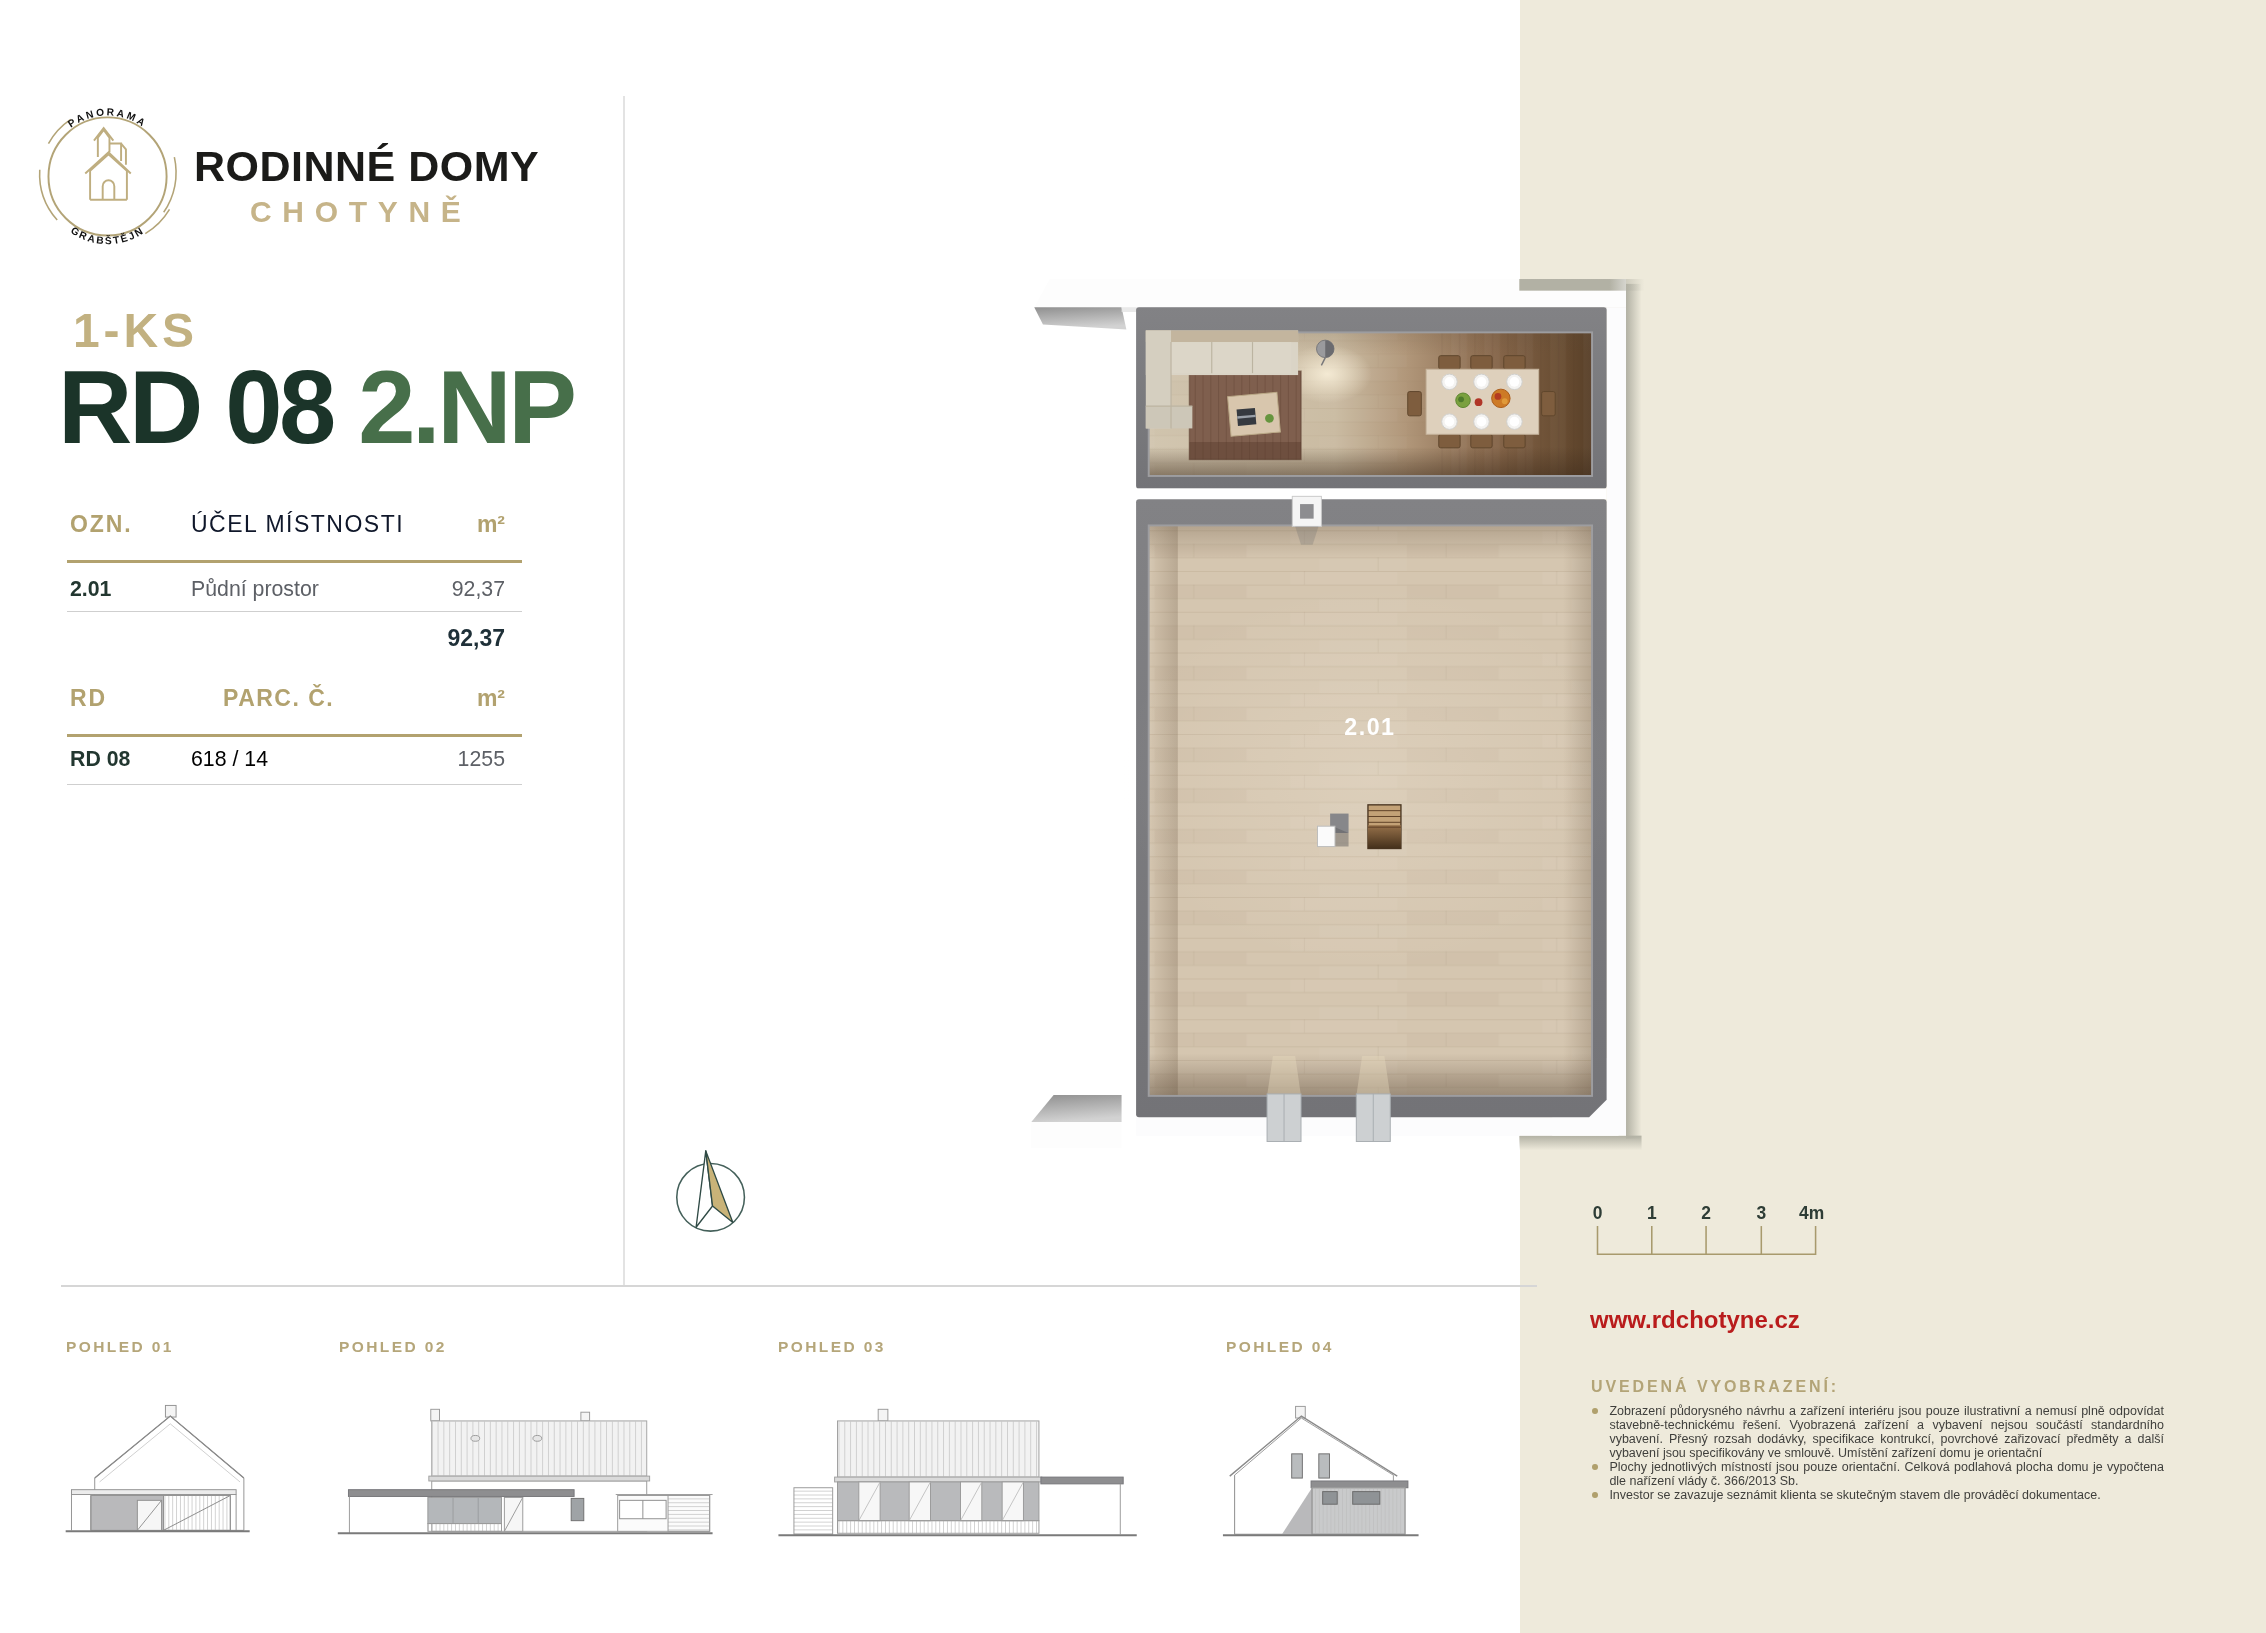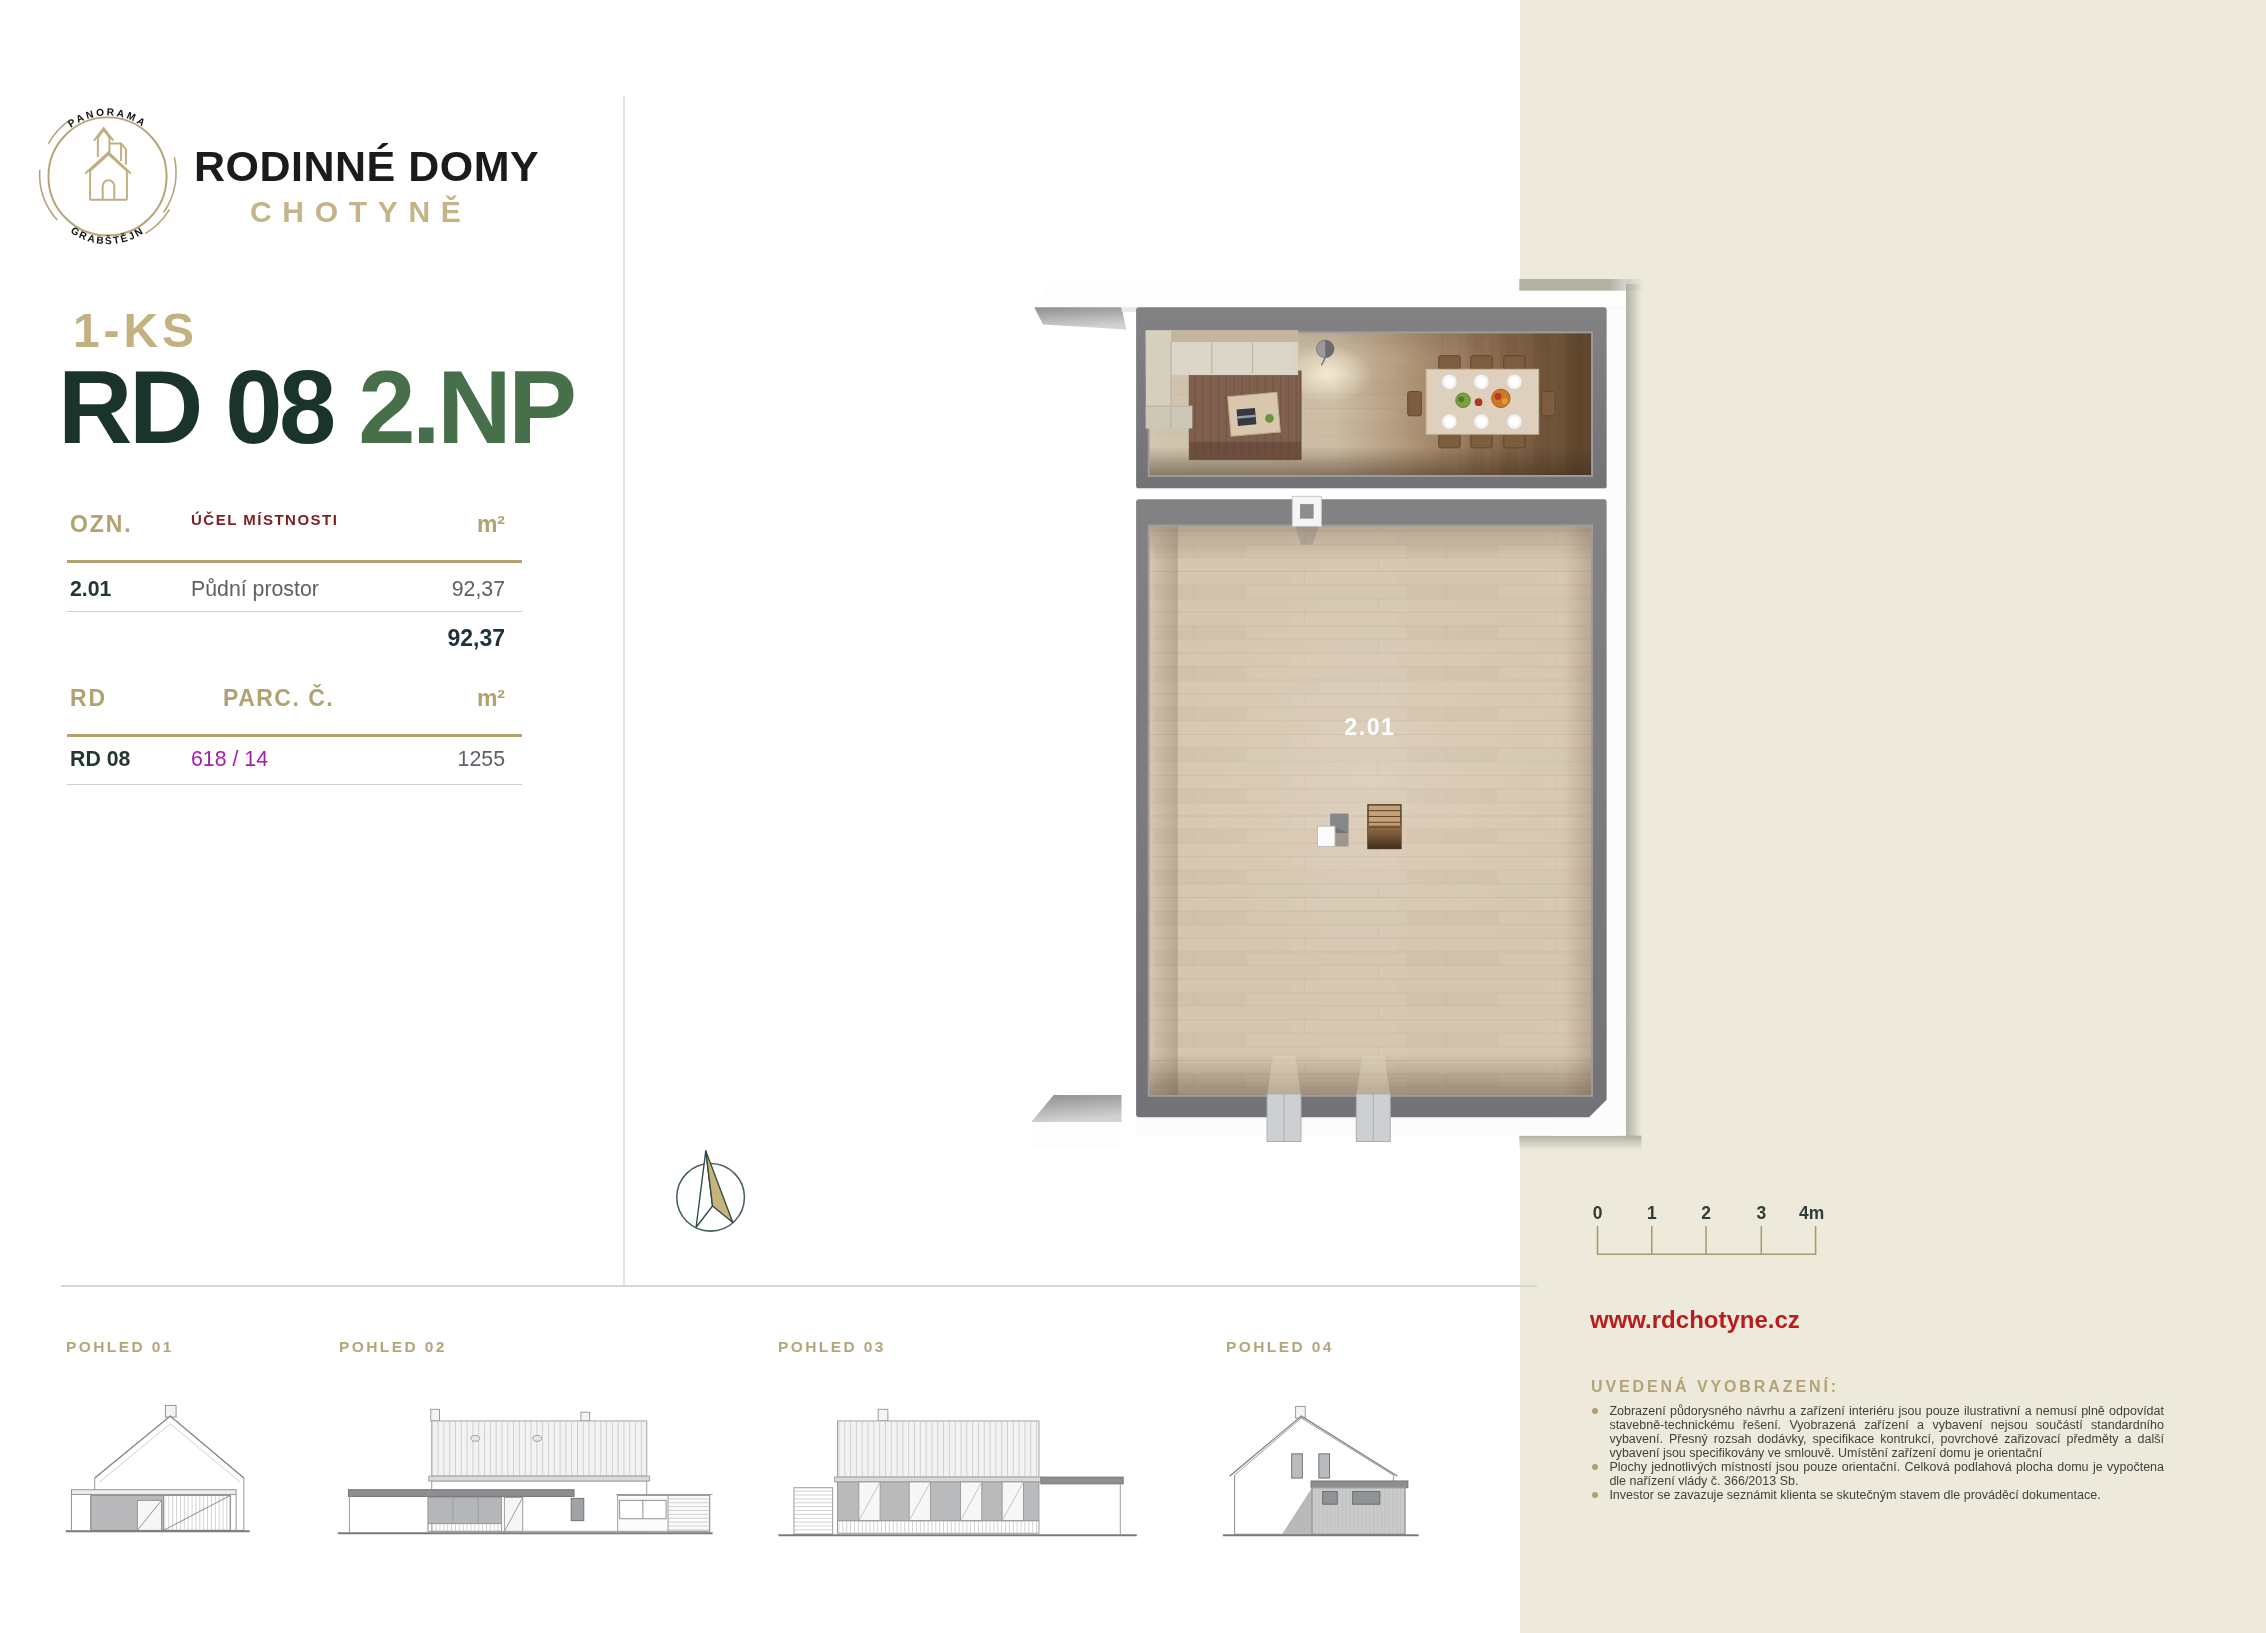--- a/index.html
+++ b/index.html
@@ -50,41 +50,41 @@
 
 <div class="abs" style="left:194px;top:142px;width:408px;font-size:43px;font-weight:bold;letter-spacing:0.5px;color:#1b1b19;white-space:nowrap;">RODINNÉ DOMY</div>
 
 <div class="abs" style="left:250px;top:195px;width:408px;font-size:30px;font-weight:bold;letter-spacing:10.7px;color:#c6b489;white-space:nowrap;">CHOTYNĚ</div>
 
 <div class="abs" style="left:73px;top:303px;font-size:48px;font-weight:bold;letter-spacing:3.9px;color:#c2b181;white-space:nowrap;">1-KS</div>
 
 <div class="abs" style="left:58px;top:349px;white-space:nowrap;font-weight:bold;font-size:103px;letter-spacing:-3.4px;color:#1b3429;">RD 08&nbsp;<span style="color:#476f4a;">2.NP</span></div>
 
 <div class="abs" style="left:70px;top:511px;font-size:23px;font-weight:bold;letter-spacing:1.9px;color:#b2a26f;">OZN.</div>
-<div class="abs" style="left:191px;top:511px;font-size:15px;font-weight:bold;letter-spacing:1.5px;color:#7f1d1d;">ÚČEL MÍSTNOSTI</div>
+<div class="abs" style="left:191px;top:511px;font-size:23px;font-weight:normal;letter-spacing:1.5px;color:#0f172a;">ÚČEL MÍSTNOSTI</div>
 <div class="abs" style="left:408px;top:511px;width:97px;text-align:right;font-size:23px;font-weight:bold;color:#b2a26f;">m²</div>
 
 <div class="abs" style="left:67px;top:560px;width:455px;height:2.9px;background:#b2a26f;"></div>
 
 <div class="abs" style="left:70px;top:577px;font-size:21.3px;font-weight:bold;color:#223730;">2.01</div>
 <div class="abs" style="left:191px;top:577px;font-size:21.3px;color:#5d6066;">Půdní prostor</div>
 <div class="abs" style="left:408px;top:577px;width:97px;text-align:right;font-size:21.3px;color:#5d6066;">92,37</div>
 
 <div class="abs" style="left:67px;top:611px;width:455px;height:1px;background:#cfcfcf;"></div>
 
 <div class="abs" style="left:408px;top:625px;width:97px;text-align:right;font-size:23px;font-weight:bold;color:#1f3038;">92,37</div>
 
 <div class="abs" style="left:70px;top:685px;font-size:23px;font-weight:bold;letter-spacing:1.9px;color:#b2a26f;">RD</div>
 <div class="abs" style="left:191px;top:685px;font-size:23px;font-weight:bold;letter-spacing:1.5px;color:#b2a26f;margin-left:32px;">PARC. Č.</div>
 <div class="abs" style="left:408px;top:685px;width:97px;text-align:right;font-size:23px;font-weight:bold;color:#b2a26f;">m²</div>
 
 <div class="abs" style="left:67px;top:734px;width:455px;height:2.9px;background:#b2a26f;"></div>
 
 <div class="abs" style="left:70px;top:747px;font-size:21.3px;font-weight:bold;color:#223730;">RD 08</div>
-<div class="abs" style="left:191px;top:747px;font-size:21.3px;color:#a21caf;">618 / 14</div>
+<div class="abs" style="left:191px;top:747px;font-size:21.3px;color:#000000;">618 / 14</div>
 <div class="abs" style="left:408px;top:747px;width:97px;text-align:right;font-size:21.3px;color:#5d6066;">1255</div>
 
 <div class="abs" style="left:67px;top:784px;width:455px;height:1px;background:#cfcfcf;"></div>
 
 <svg class="abs" style="left:670px;top:1145px;" width="87" height="92" viewBox="690 1180 90 95">
 
   <circle cx="732" cy="1234" r="35" fill="none" stroke="#44605a" stroke-width="1.6"></circle>
 
   <polygon points="727,1186 734,1243 717,1265" fill="#ffffff" stroke="#2f4a45" stroke-width="1.4" stroke-linejoin="round"></polygon>
   <polygon points="727,1186 755,1260 734,1243" fill="#c9b378" stroke="#2f4a45" stroke-width="1.4" stroke-linejoin="round"></polygon>

